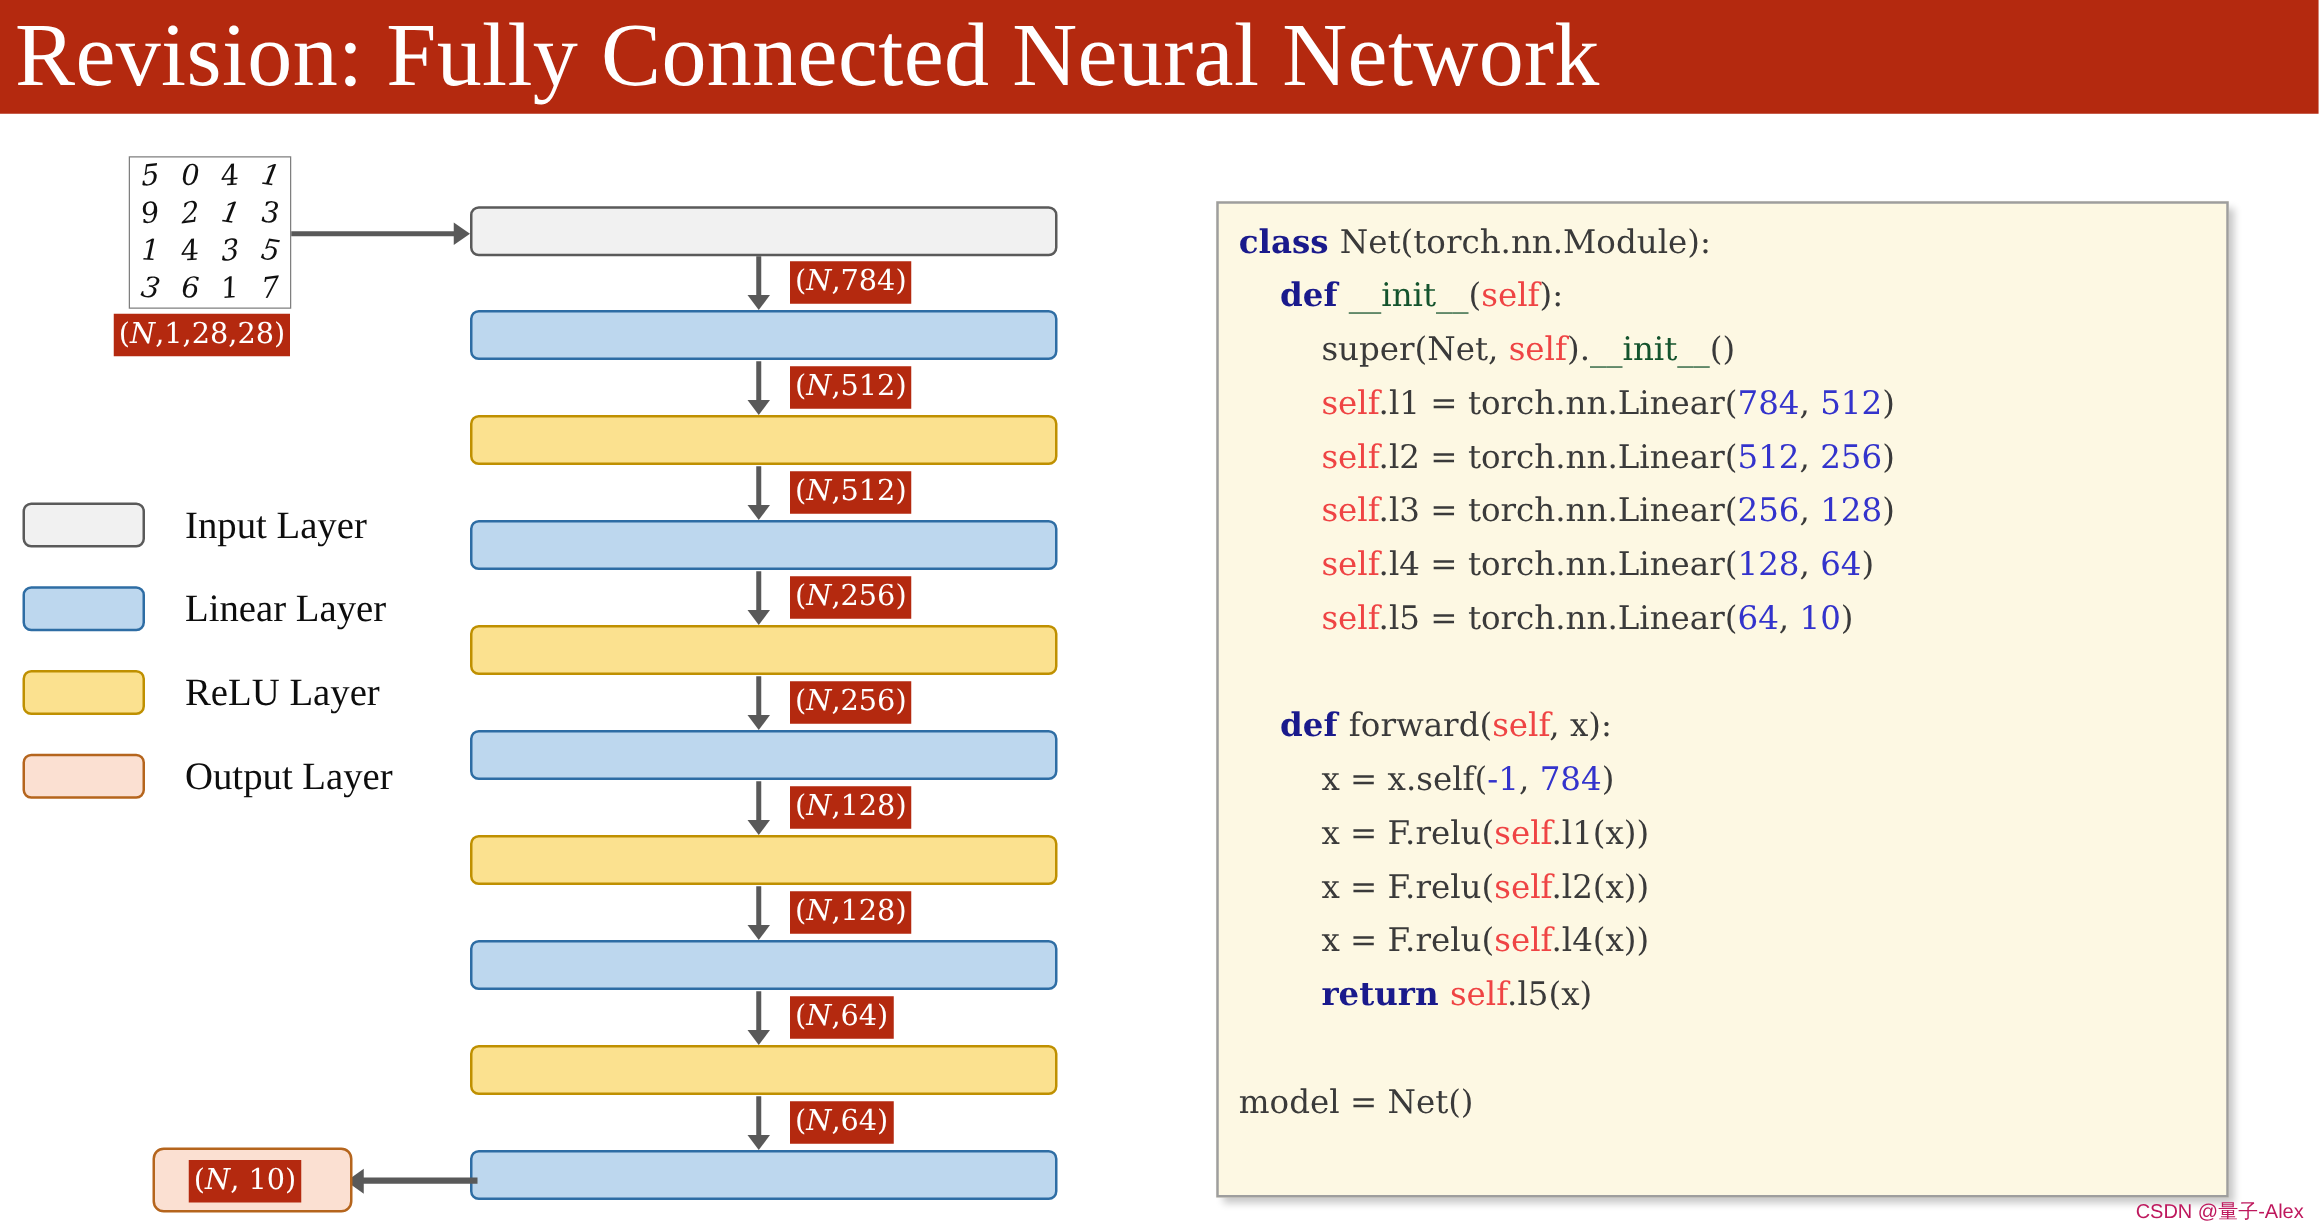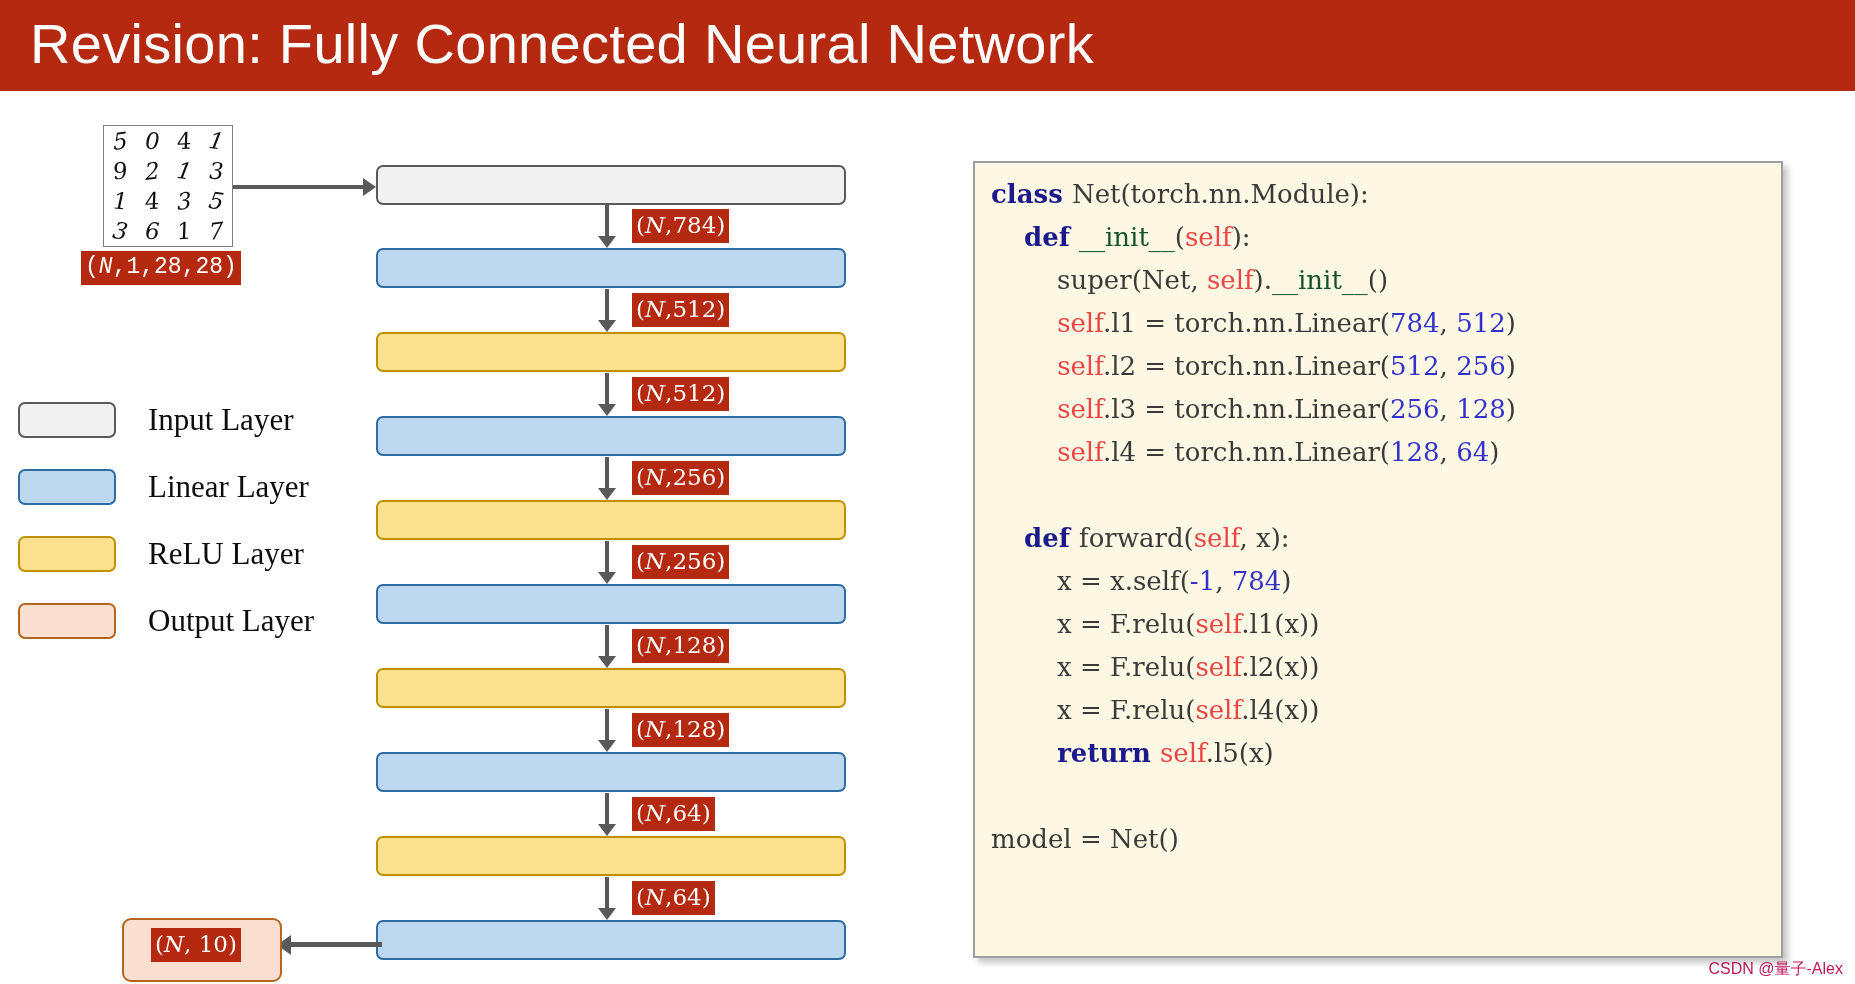--- a/index.html
+++ b/index.html
@@ -18,26 +18,26 @@
   
   .title-banner {
     position: absolute;
     left: 0; top: 0;
     width: 1855px;
     height: 91px;
     background: #b4290f;
   }
   .title-text {
     position: absolute;
-    left: 30px;
+    left: 12px;
     top: 8px;
-    font-size: 56px;
+    font-size: 72px;
     line-height: 72px;
     color: #ffffff;
-    font-family: Liberation Sans, sans-serif;
+    font-family: Liberation Serif, serif;
     font-weight: 400;
     letter-spacing: 0.3px;
     white-space: nowrap;
   }
 
   
   .mnist-box {
     position: absolute;
     left: 103px;
     top: 125px;
@@ -79,23 +79,22 @@
     font-size: 23px;
     line-height: 30px;
     padding: 1px 4px 3px 4px;
     white-space: nowrap;
   }
   .shape-tag .nvar {
     font-style: italic;
   }
 
   .input-shape-tag {
-    left: 81px;
+    left: 91px;
     top: 251px;
-    font-family: Liberation Mono, monospace;
   }
 
   
   .legend {
     position: absolute;
     left: 18px;
     top: 392px;
     width: 340px;
   }
   .legend-row {
@@ -197,21 +196,21 @@
     border-top: 10px solid transparent;
     border-bottom: 10px solid transparent;
     border-right: 14px solid #595959;
   }
 
   .output-box {
     position: absolute;
     left: 122px;
     top: 918px;
     width: 160px;
-    height: 64px;
+    height: 52px;
     background: #fbe0d2;
     border: 2px solid #b5651d;
     border-radius: 9px;
     box-sizing: border-box;
   }
   .output-tag {
     position: absolute;
     left: 27px;
     top: 8px;
   }
@@ -363,20 +362,21 @@
 
 <div class="code-panel">
   <div class="code-inner" id="code-inner">
       <div class="code-line"><span class="kw">class </span><span class="plain">Net(torch.nn.Module):</span></div>
       <div class="code-line"><span class="plain">    </span><span class="kw">def </span><span class="dunder">__init__</span><span class="plain">(</span><span class="selfk">self</span><span class="plain">):</span></div>
       <div class="code-line"><span class="plain">        super(Net, </span><span class="selfk">self</span><span class="plain">).</span><span class="dunder">__init__</span><span class="plain">()</span></div>
       <div class="code-line"><span class="plain">        </span><span class="selfk">self</span><span class="plain">.l1 = torch.nn.Linear(</span><span class="num">784</span><span class="plain">, </span><span class="num">512</span><span class="plain">)</span></div>
       <div class="code-line"><span class="plain">        </span><span class="selfk">self</span><span class="plain">.l2 = torch.nn.Linear(</span><span class="num">512</span><span class="plain">, </span><span class="num">256</span><span class="plain">)</span></div>
       <div class="code-line"><span class="plain">        </span><span class="selfk">self</span><span class="plain">.l3 = torch.nn.Linear(</span><span class="num">256</span><span class="plain">, </span><span class="num">128</span><span class="plain">)</span></div>
       <div class="code-line"><span class="plain">        </span><span class="selfk">self</span><span class="plain">.l4 = torch.nn.Linear(</span><span class="num">128</span><span class="plain">, </span><span class="num">64</span><span class="plain">)</span></div>
+      <div class="code-line"><span class="plain">        </span><span class="selfk">self</span><span class="plain">.l5 = torch.nn.Linear(</span><span class="num">64</span><span class="plain">, </span><span class="num">10</span><span class="plain">)</span></div>
       <div class="code-line"><span class="plain"> </span></div>
       <div class="code-line"><span class="plain">    </span><span class="kw">def </span><span class="plain">forward(</span><span class="selfk">self</span><span class="plain">, x):</span></div>
       <div class="code-line"><span class="plain">        x = x.self(</span><span class="num">-1</span><span class="plain">, </span><span class="num">784</span><span class="plain">)</span></div>
       <div class="code-line"><span class="plain">        x = F.relu(</span><span class="selfk">self</span><span class="plain">.l1(x))</span></div>
       <div class="code-line"><span class="plain">        x = F.relu(</span><span class="selfk">self</span><span class="plain">.l2(x))</span></div>
       <div class="code-line"><span class="plain">        x = F.relu(</span><span class="selfk">self</span><span class="plain">.l4(x))</span></div>
       <div class="code-line"><span class="plain">        </span><span class="kw">return </span><span class="selfk">self</span><span class="plain">.l5(x)</span></div>
       <div class="code-line"><span class="plain"> </span></div>
       <div class="code-line"><span class="plain">model = Net()</span></div>
     </div>

